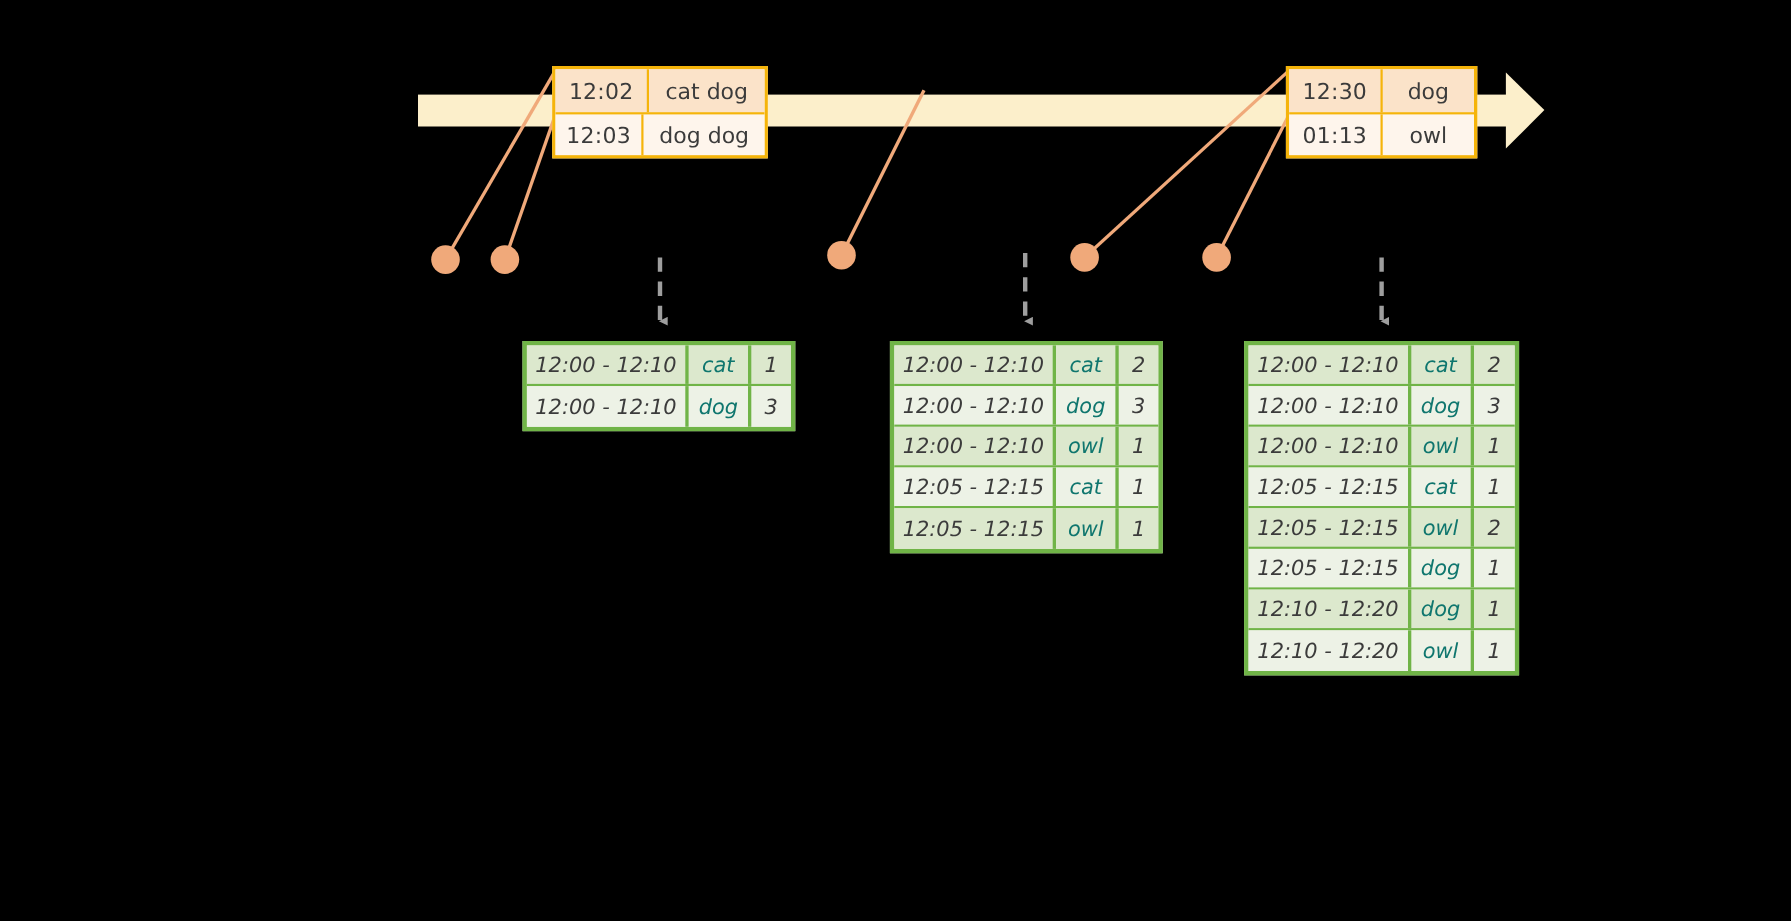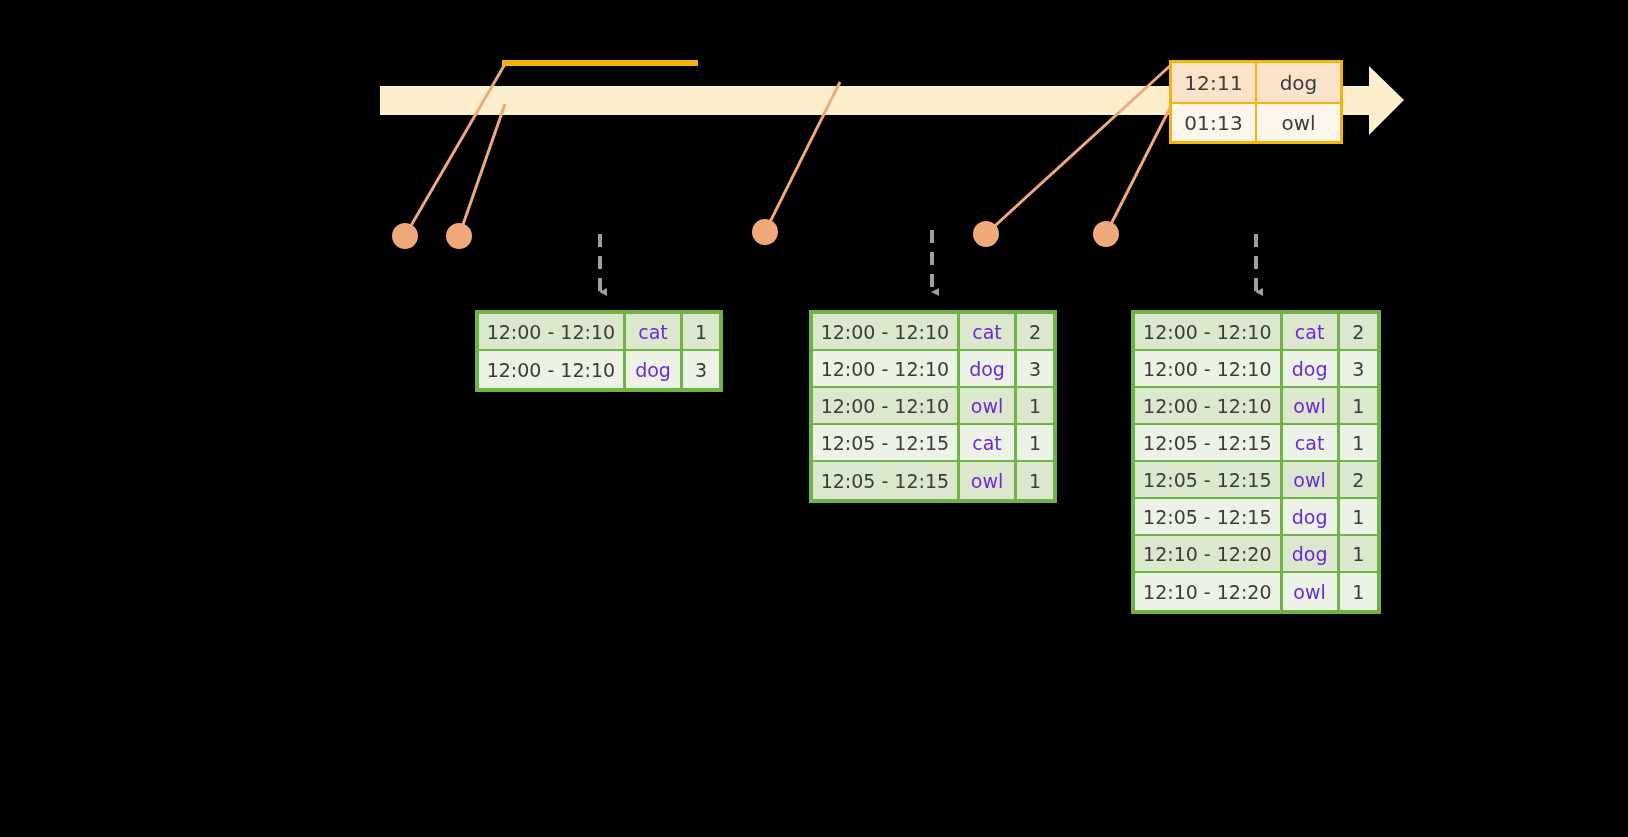--- a/index.html
+++ b/index.html
@@ -69,20 +69,21 @@
     white-space: nowrap;
   }
 
   
   .result-table {
     position: absolute;
     border: 4px solid #70B447;
     box-sizing: border-box;
     background: #DCE8CD;
     padding: 0;
+    font-style: italic;
   }
   .res-row {
     display: flex;
     height: 37px;
     box-sizing: border-box;
     border-bottom: 2px solid #70B447;
   }
   .res-row:last-child { border-bottom: none; }
   .res-row.odd  { background: #DCE8CD; }
   .res-row.even { background: #EDF2E6; }
@@ -97,21 +98,21 @@
     font-size: 19px;
     white-space: nowrap;
   }
   .res-word {
     width: 58px;
     box-sizing: border-box;
     border-right: 3px solid #70B447;
     display: flex;
     align-items: center;
     justify-content: center;
-    color: #6d28d9;
+    color: #0f766e;
     font-size: 19px;
   }
   .res-count {
     width: 36px;
     box-sizing: border-box;
     display: flex;
     align-items: center;
     justify-content: center;
     color: #3b3b3b;
     font-size: 19px;
@@ -155,26 +156,34 @@
     </g>
 
     <g stroke="#9E9E9E" stroke-width="4" fill="none" stroke-dasharray="13,9">
       <line x1="600" y1="234" x2="600" y2="292" marker-end="url(#grayhead)"></line>
       <line x1="932" y1="230" x2="932" y2="292" marker-end="url(#grayhead)"></line>
       <line x1="1256" y1="234" x2="1256" y2="292" marker-end="url(#grayhead)"></line>
     </g>
   </svg>
 
   <div class="event-box" style="left:502px; top:60px; width:196px;">
+    <div class="event-row shade">
+      <div class="ev-time">12:02</div>
+      <div class="ev-words">cat dog</div>
+    </div>
+    <div class="event-row plain">
+      <div class="ev-time">12:03</div>
+      <div class="ev-words">dog dog</div>
+    </div>
   </div>
 
 
   <div class="event-box" style="left:1169px; top:60px; width:174px;">
     <div class="event-row shade">
-      <div class="ev-time">12:11</div>
+      <div class="ev-time">12:30</div>
       <div class="ev-words">dog</div>
     </div>
     <div class="event-row plain">
       <div class="ev-time">01:13</div>
       <div class="ev-words">owl</div>
     </div>
   </div>
 
   <div class="result-table t1" style="left:475px; top:310px; width:248px;">
     <div class="res-row odd">

